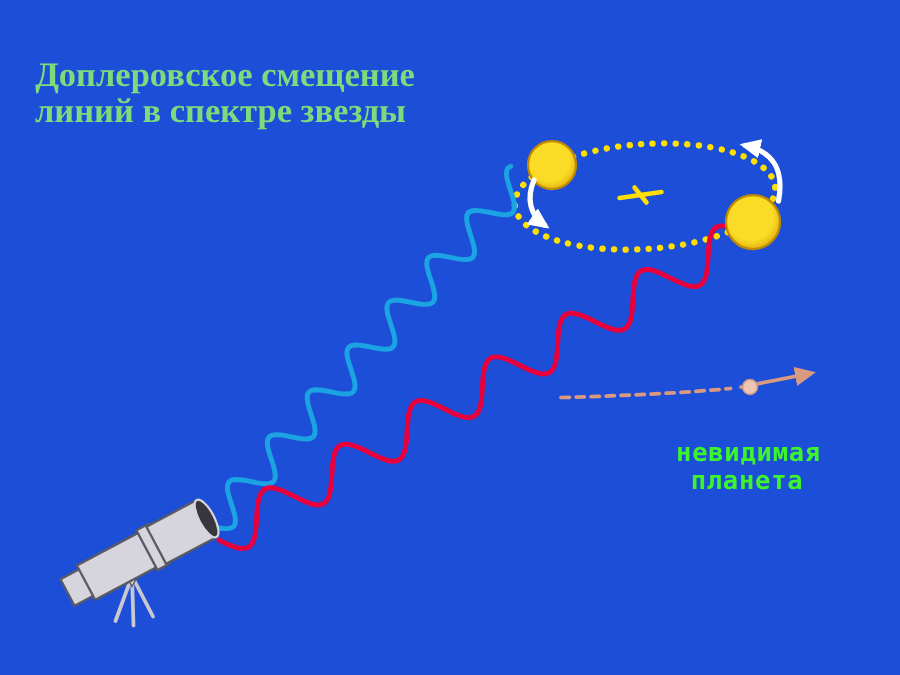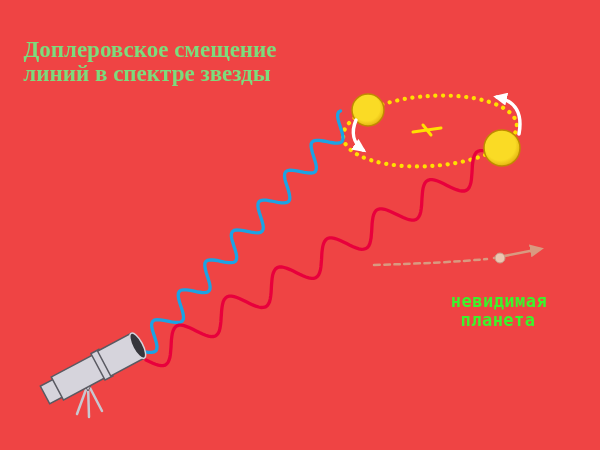--- a/index.html
+++ b/index.html
@@ -1,19 +1,19 @@
 <!DOCTYPE html>
 <html><head>
 <meta charset="utf-8">
 <style>
   html, body { margin: 0; padding: 0; background: #000; }
   .stage {
     position: relative;
     width: 600px; height: 450px;
-    background: #ef4444;
+    background: #1d4ed8;
     overflow: hidden;
     font-family: "Liberation Sans", sans-serif;
   }
   svg { display: block; }
   .title-text {
     font-family: "Liberation Serif", serif;
     font-weight: bold;
     font-size: 23px;
   }
   .planet-text {

